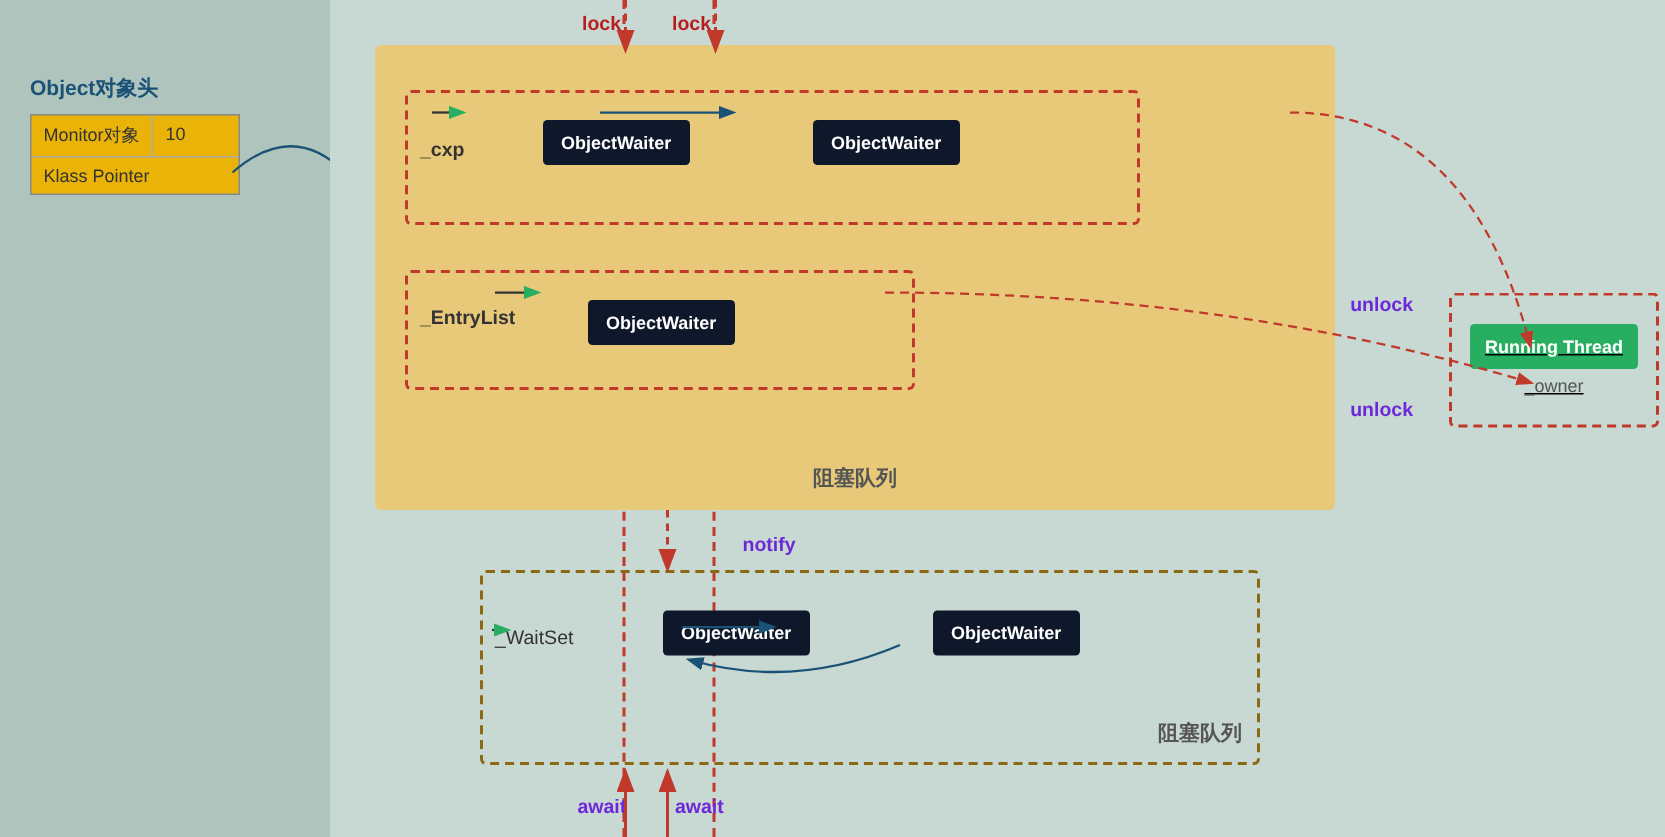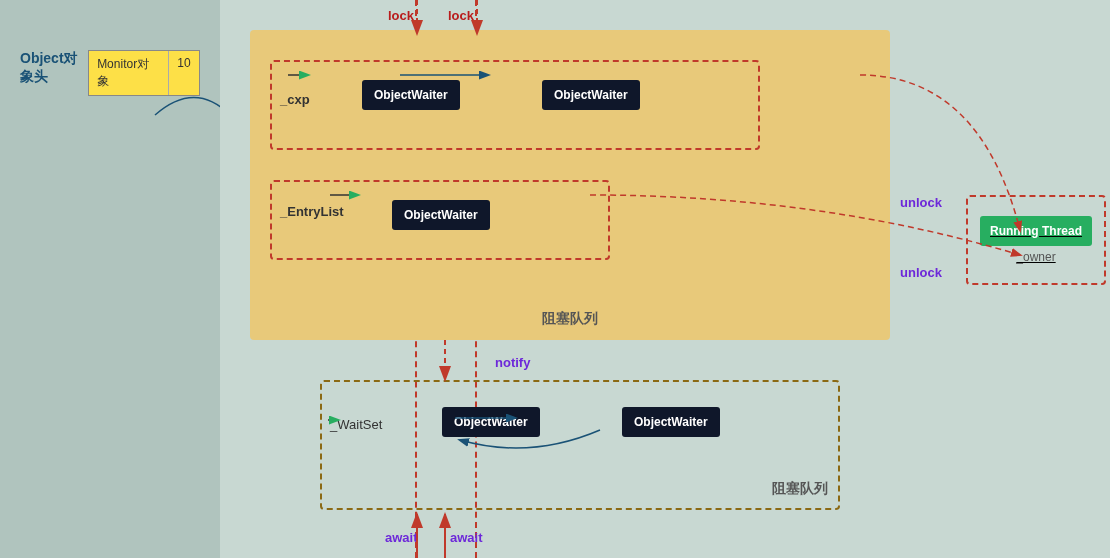--- a/index.html
+++ b/index.html
@@ -13,35 +13,35 @@
     }
 
     
     .left-panel {
       position: absolute;
       left: 0; top: 0;
       width: 220px;
       height: 548px;
       background: #b0c4be;
       display: flex;
-      flex-direction: row;
+      flex-direction: column;
       align-items: flex-start;
       padding: 50px 20px 20px 20px;
     }
 
     .object-header-title {
       font-size: 14px;
       color: #1a5276;
       font-weight: bold;
       margin-bottom: 8px;
     }
 
     .object-header-box {
       border: 1px solid #888;
-      background: #fde047;
+      background: #eab308;
       width: 140px;
     }
 
     .obj-row {
       display: flex;
       border-bottom: 1px solid #aaa;
     }
     .obj-row:last-child { border-bottom: none; }
 
     .obj-cell {
@@ -184,20 +184,23 @@
 </head>
 <body>
 
 <div class="left-panel">
   <div class="object-header-title">Object对象头</div>
   <div class="object-header-box">
     <div class="obj-row">
       <div class="obj-cell">Monitor对象</div>
       <div class="obj-cell num">10</div>
     </div>
+    <div class="obj-row">
+      <div class="obj-cell full">Klass Pointer</div>
+    </div>
   </div>
 </div>
 
 <svg style="position:absolute;left:155px;top:100px;width:80px;height:30px;overflow:visible;">
   <defs>
     <marker id="arrowBlue" markerWidth="8" markerHeight="8" refX="6" refY="3" orient="auto">
       <path d="M0,0 L0,6 L8,3 z" fill="#1a5276"></path>
     </marker>
   </defs>
   <path d="M0,15 Q40,-20 75,15" stroke="#1a5276" stroke-width="1.5" fill="none" marker-end="url(#arrowBlue)"></path>

